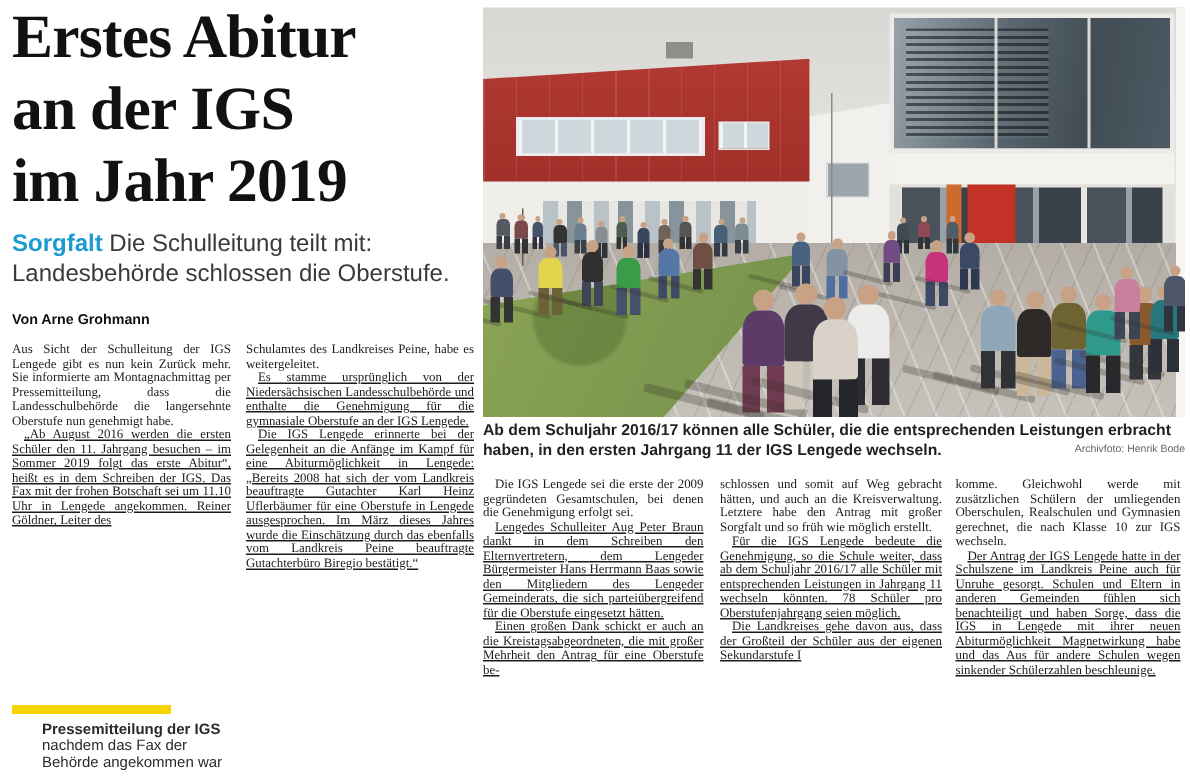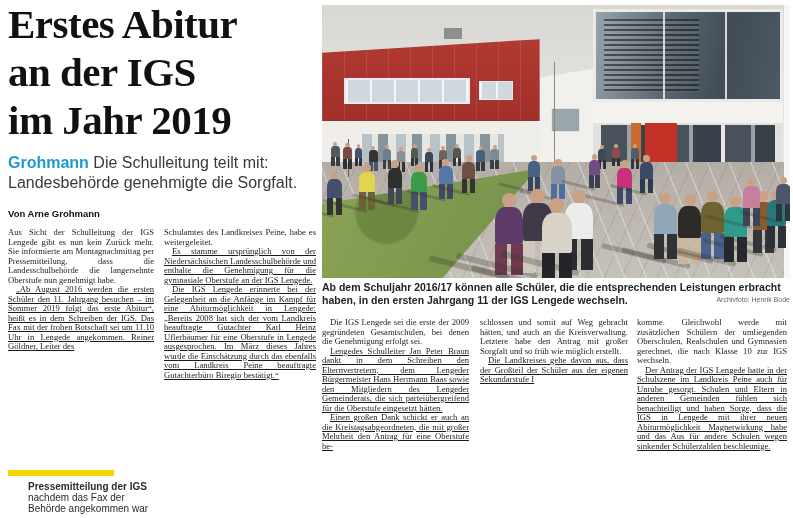--- a/index.html
+++ b/index.html
@@ -96,21 +96,21 @@
 
 <div class="page">
 
   <div class="headline">
       <p class="para">Erstes Abitur</p>
       <p class="para">an der IGS</p>
       <p class="para">im Jahr 2019</p>
     </div>
 
   <div class="kicker">
-    <span class="loc">Grohmann</span><span> Die Schulleitung teilt mit: Landesbehörde genehmigte die Sorgfalt.</span>
+    <span class="loc">Sorgfalt</span><span> Die Schulleitung teilt mit: Landesbehörde schlossen die Oberstufe.</span>
   </div>
 
   <div class="byline">Von Arne Grohmann</div>
 
   <div id="col1" class="col">
     <div>
         <p class="para">Aus Sicht der Schulleitung der IGS Lengede gibt es nun kein Zurück mehr. Sie informierte am Montagnachmittag per Pressemitteilung, dass die Landesschulbehörde die langersehnte Oberstufe nun genehmigt habe.</p>
         <p class="para">„Ab August 2016 werden die ersten Schüler den 11. Jahrgang besuchen – im Sommer 2019 folgt das erste Abitur“, heißt es in dem Schreiben der IGS. Das Fax mit der frohen Botschaft sei um 11.10 Uhr in Lengede angekommen. Reiner Göldner, Leiter des</p>
       </div>
     <div class="quote">
@@ -374,25 +374,26 @@
       </div>
   </div>
 
   <div class="caption">
     <span>Ab dem Schuljahr 2016/17 können alle Schüler, die die entsprechenden Leistungen erbracht haben, in den ersten Jahrgang 11 der IGS Lengede wechseln.</span>
     <span class="credit">Archivfoto: Henrik Bode</span>
   </div>
 
   <div id="col3" class="col indent-first">
       <p class="para">Die IGS Lengede sei die erste der 2009 gegründeten Gesamtschulen, bei denen die Genehmigung erfolgt sei.</p>
-      <p class="para">Lengedes Schulleiter Jan Peter Braun dankt in dem Schreiben den Elternvertretern, dem Lengeder Bürgermeister Hans Herrmann Baas sowie den Mitgliedern des Lengeder Gemeinderats, die sich parteiübergreifend für die Oberstufe eingesetzt hätten.</p>
+      <p class="para">Lengedes Schulleiter Aug Peter Braun dankt in dem Schreiben den Elternvertretern, dem Lengeder Bürgermeister Hans Herrmann Baas sowie den Mitgliedern des Lengeder Gemeinderats, die sich parteiübergreifend für die Oberstufe eingesetzt hätten.</p>
       <p class="para">Einen großen Dank schickt er auch an die Kreistagsabgeordneten, die mit großer Mehrheit den Antrag für eine Oberstufe be-</p>
     </div>
   <div id="col4" class="col">
       <p class="para">schlossen und somit auf Weg gebracht hätten, und auch an die Kreisverwaltung. Letztere habe den Antrag mit großer Sorgfalt und so früh wie möglich erstellt.</p>
+      <p class="para">Für die IGS Lengede bedeute die Genehmigung, so die Schule weiter, dass ab dem Schuljahr 2016/17 alle Schüler mit entsprechenden Leistungen in Jahrgang 11 wechseln könnten. 78 Schüler pro Oberstufenjahrgang seien möglich.</p>
       <p class="para">Die Landkreises gehe davon aus, dass der Großteil der Schüler aus der eigenen Sekundarstufe I</p>
     </div>
   <div id="col5" class="col">
       <p class="para">komme. Gleichwohl werde mit zusätzlichen Schülern der umliegenden Oberschulen, Realschulen und Gymnasien gerechnet, die nach Klasse 10 zur IGS wechseln.</p>
       <p class="para">Der Antrag der IGS Lengede hatte in der Schulszene im Landkreis Peine auch für Unruhe gesorgt. Schulen und Eltern in anderen Gemeinden fühlen sich benachteiligt und haben Sorge, dass die IGS in Lengede mit ihrer neuen Abiturmöglichkeit Magnetwirkung habe und das Aus für andere Schulen wegen sinkender Schülerzahlen beschleunige.</p>
     </div>
 
 </div>
 
 </body></html>

